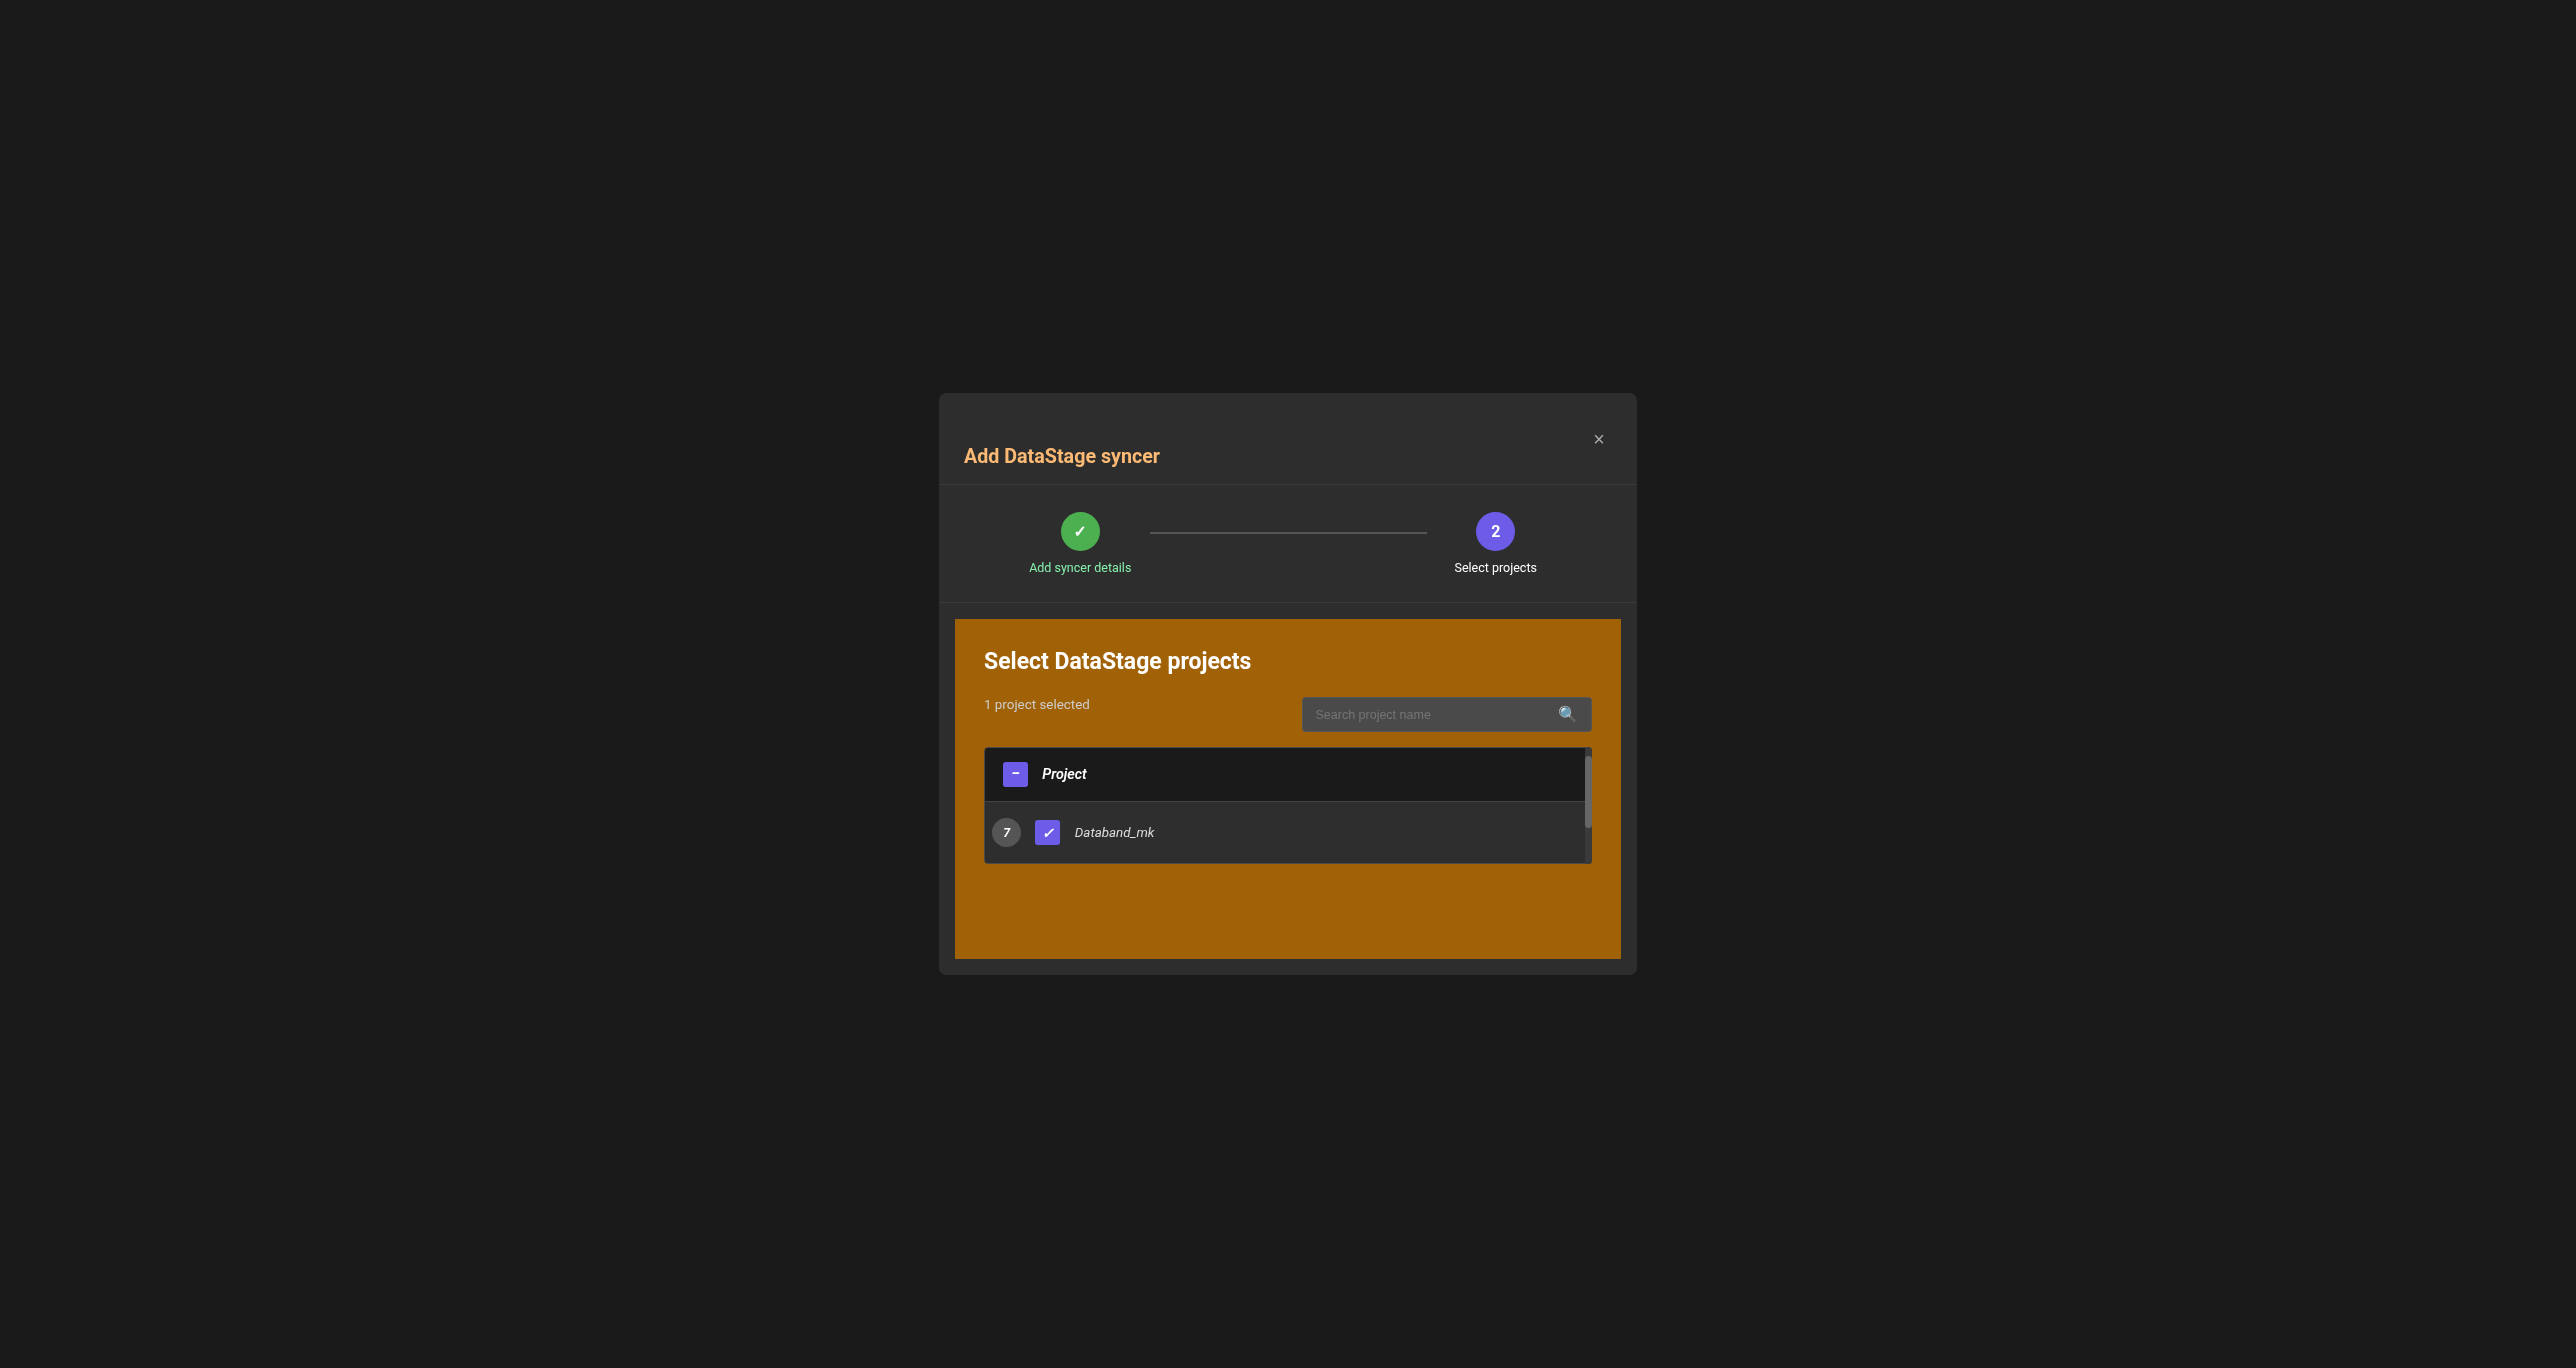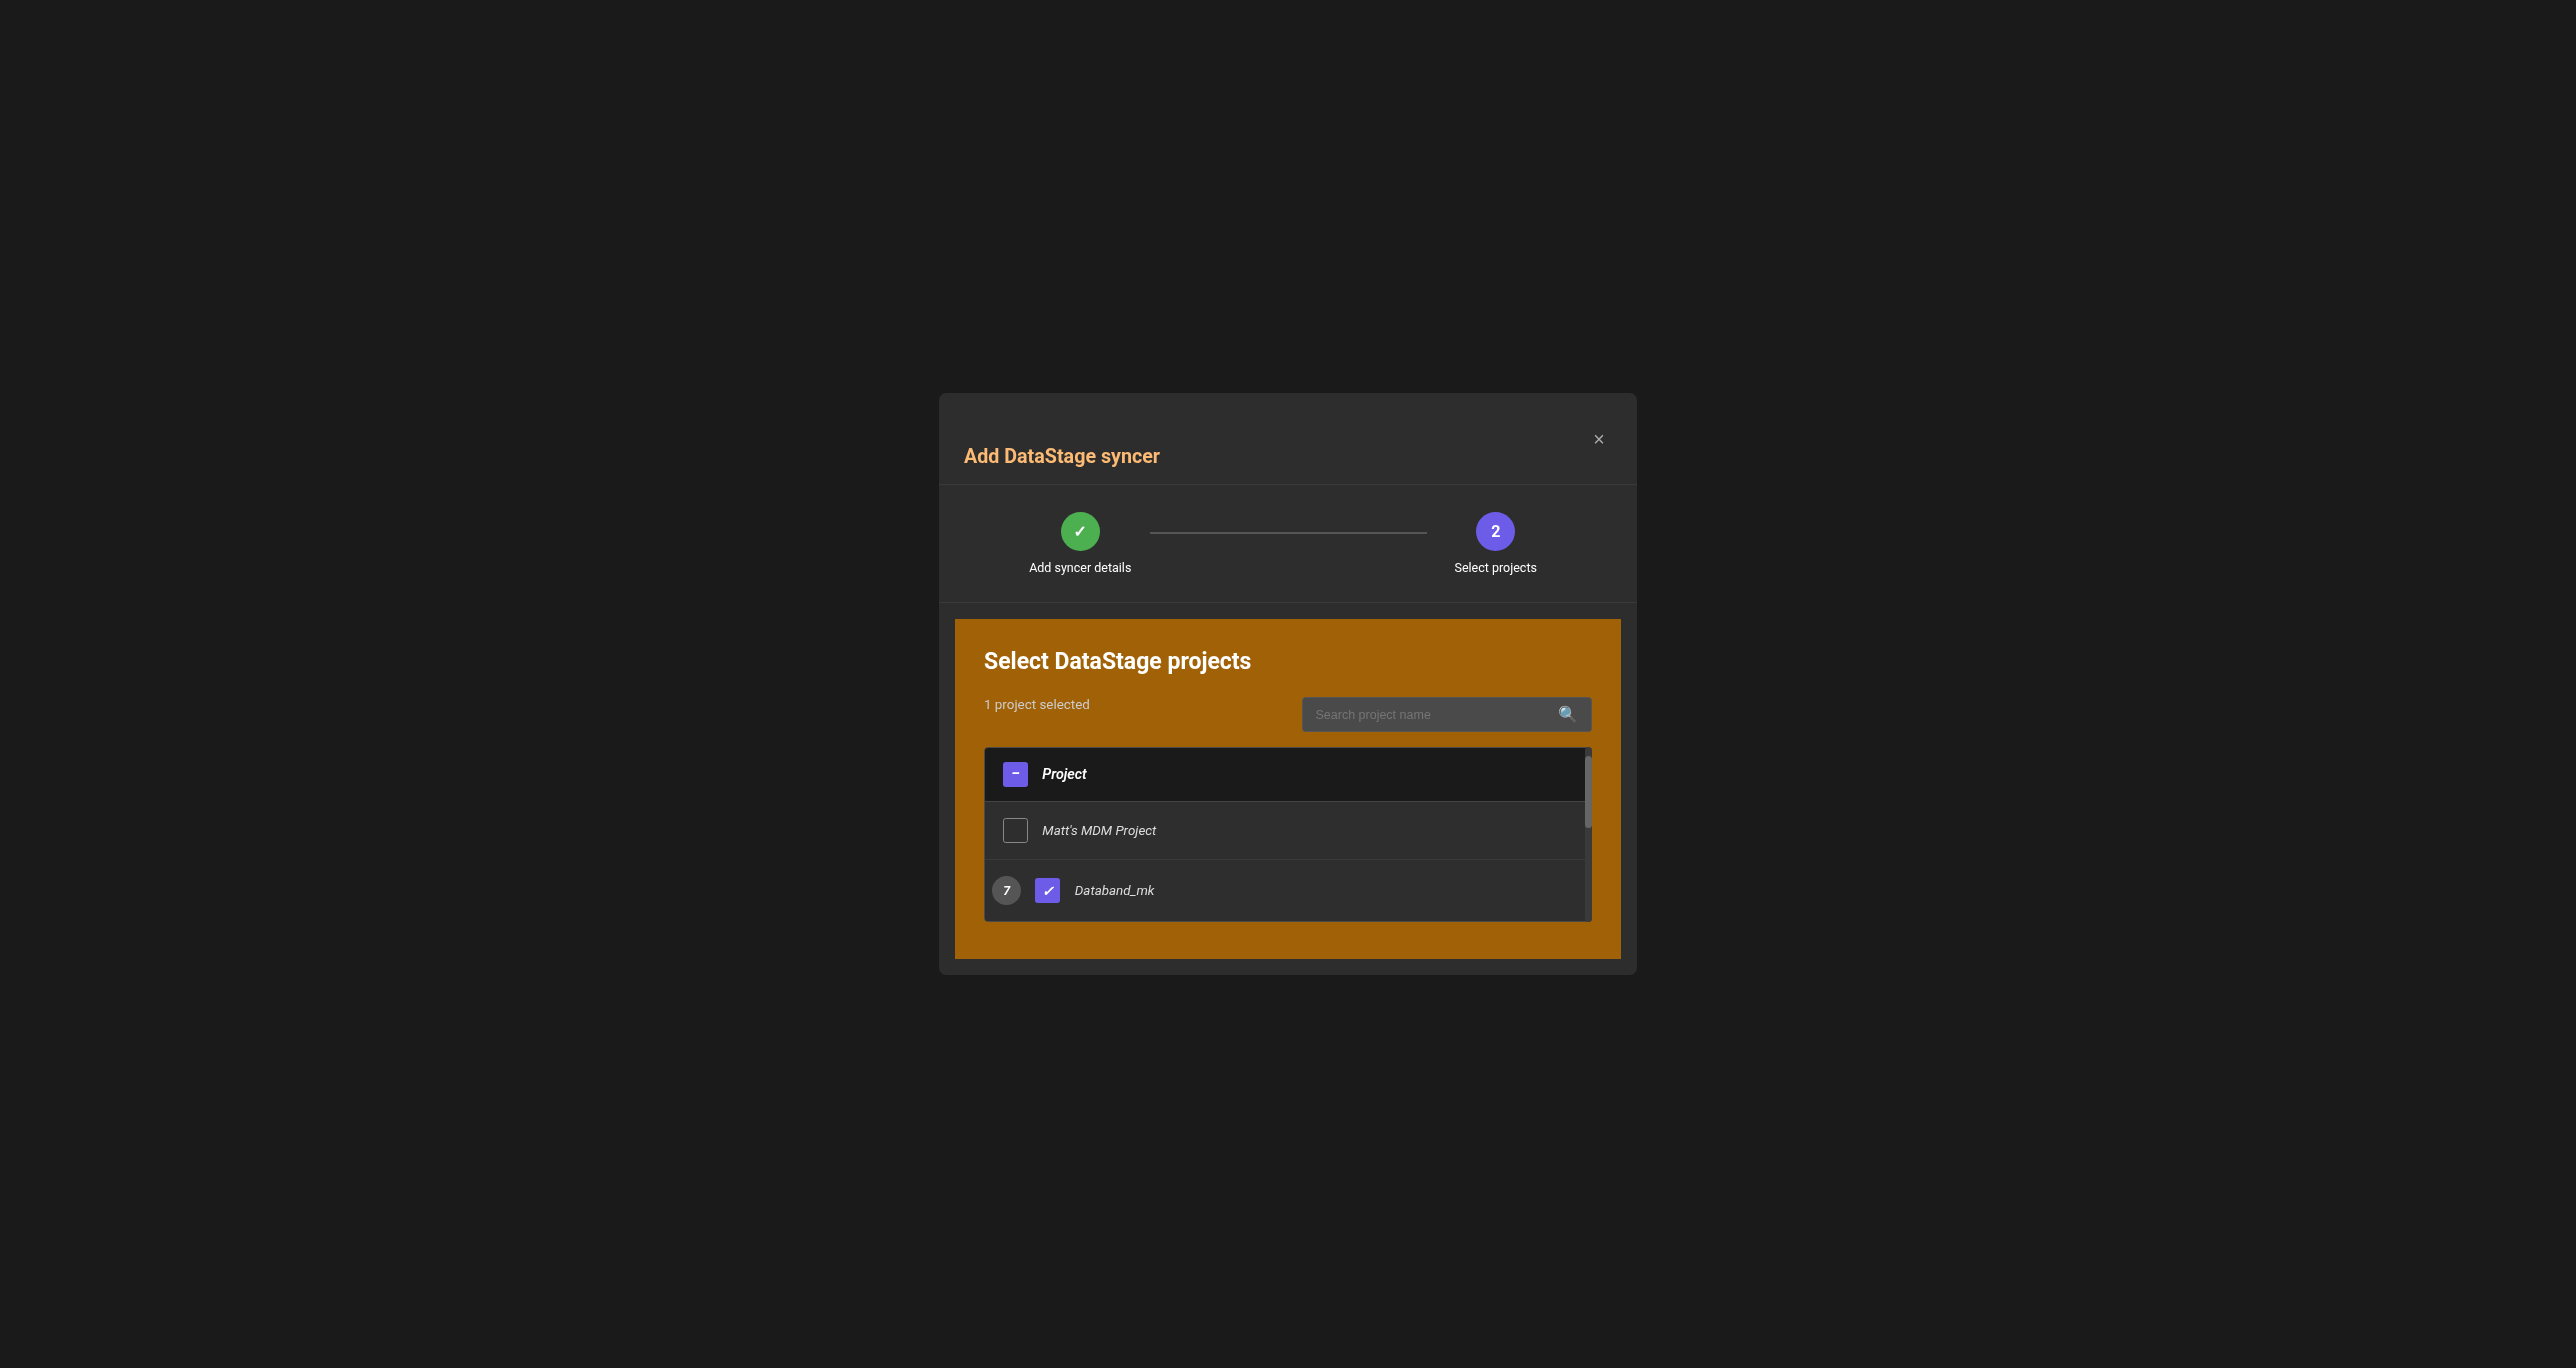--- a/index.html
+++ b/index.html
@@ -90,21 +90,21 @@
       background: #4caf50;
       color: #ffffff;
     }
 
     .step-circle.active {
       background: #6c5ce7;
       color: #ffffff;
     }
 
     .step-label {
-      color: #ffffff;
+      color: #86efac;
       font-size: 12.5px;
       text-align: center;
       white-space: nowrap;
     }
 
     .step-label.active {
       color: #ffffff;
       font-weight: 400;
     }
 
@@ -336,24 +336,20 @@
     </div>
 
     <div class="table-outer">
       <div class="project-table">
 
         <div class="table-header-row">
           <div class="checkbox-indeterminate"></div>
           <span class="col-label">Project</span>
         </div>
 
-        <div class="table-row">
-          <div class="checkbox-empty"></div>
-          <span class="col-text">Matt's MDM Project</span>
-        </div>
 
         <div class="table-row has-number">
           <div class="row-number-badge">7</div>
           <div class="checkbox-checked"></div>
           <span class="col-text">Databand_mk</span>
         </div>
 
       </div>
 
       <div class="scrollbar">

